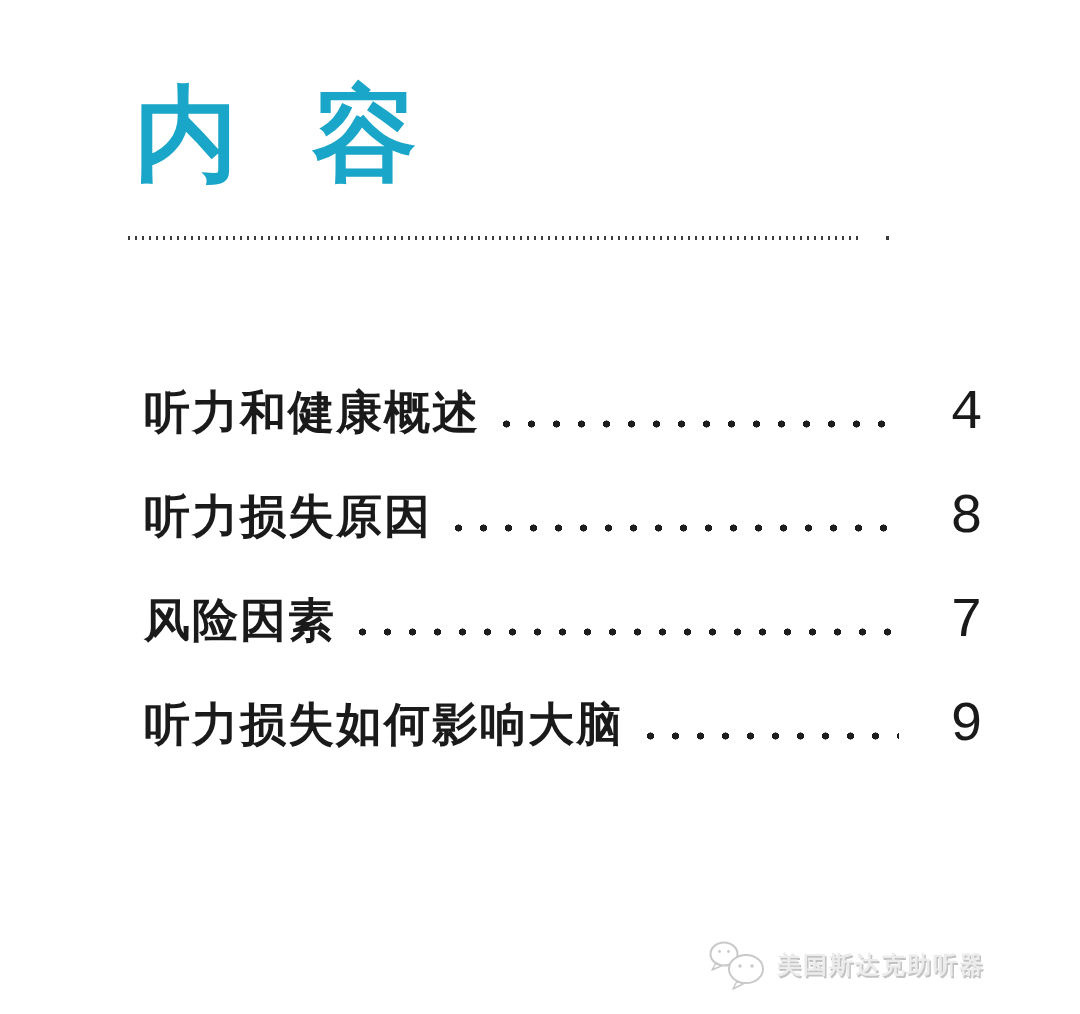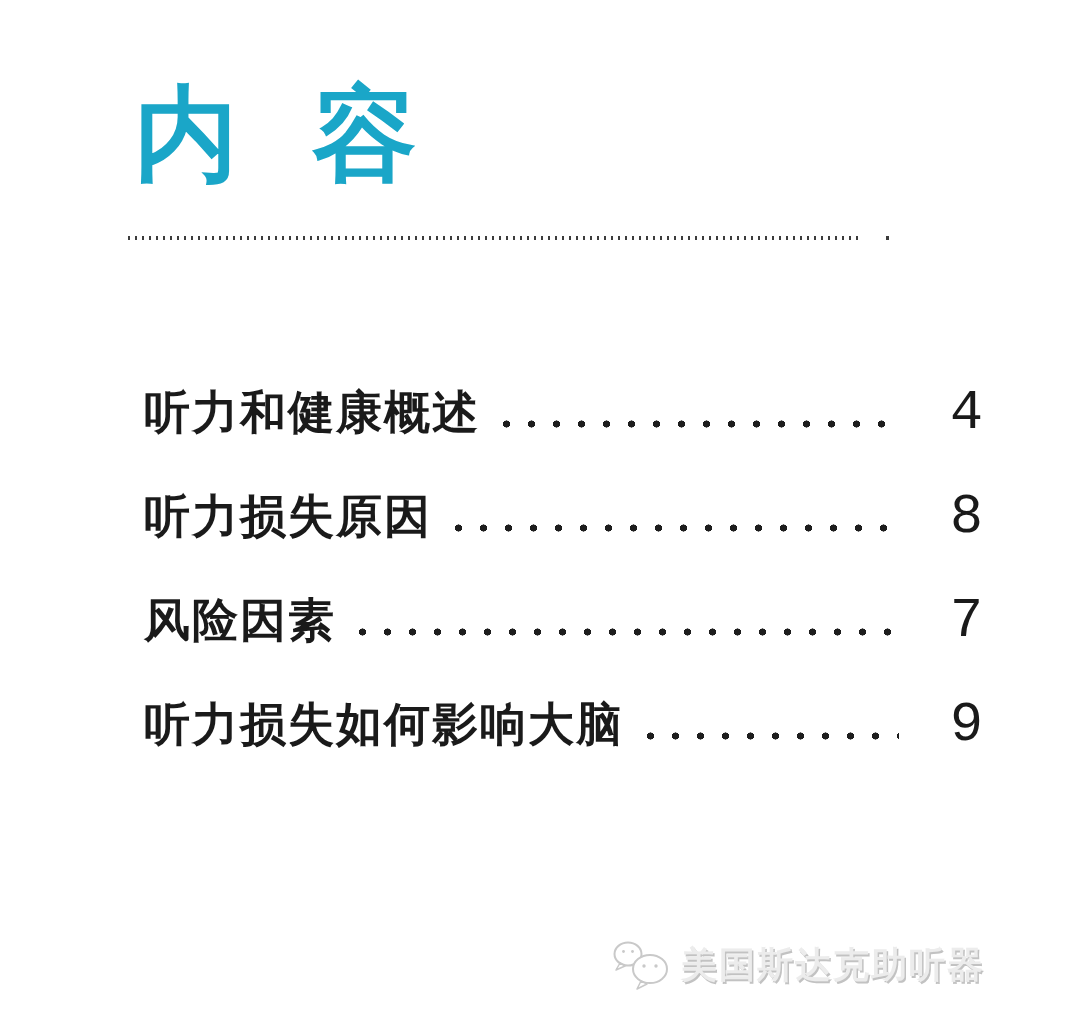--- a/index.html
+++ b/index.html
@@ -92,21 +92,21 @@
   .watermark {
     position: absolute;
     top: 938px;
     right: 70px;
     display: flex;
     align-items: center;
     gap: 8px;
   }
   .watermark-icon { display: block; }
   .watermark-text {
-    font-size: 36px;
+    font-size: 24px;
     font-weight: 700;
     letter-spacing: 2px;
     color: #ececec;
     text-shadow: 1.5px 1.5px 0 #c2c2c2, -1px -1px 0 #ffffff;
     white-space: nowrap;
   }
 </style>
 </head>
 <body>
 

